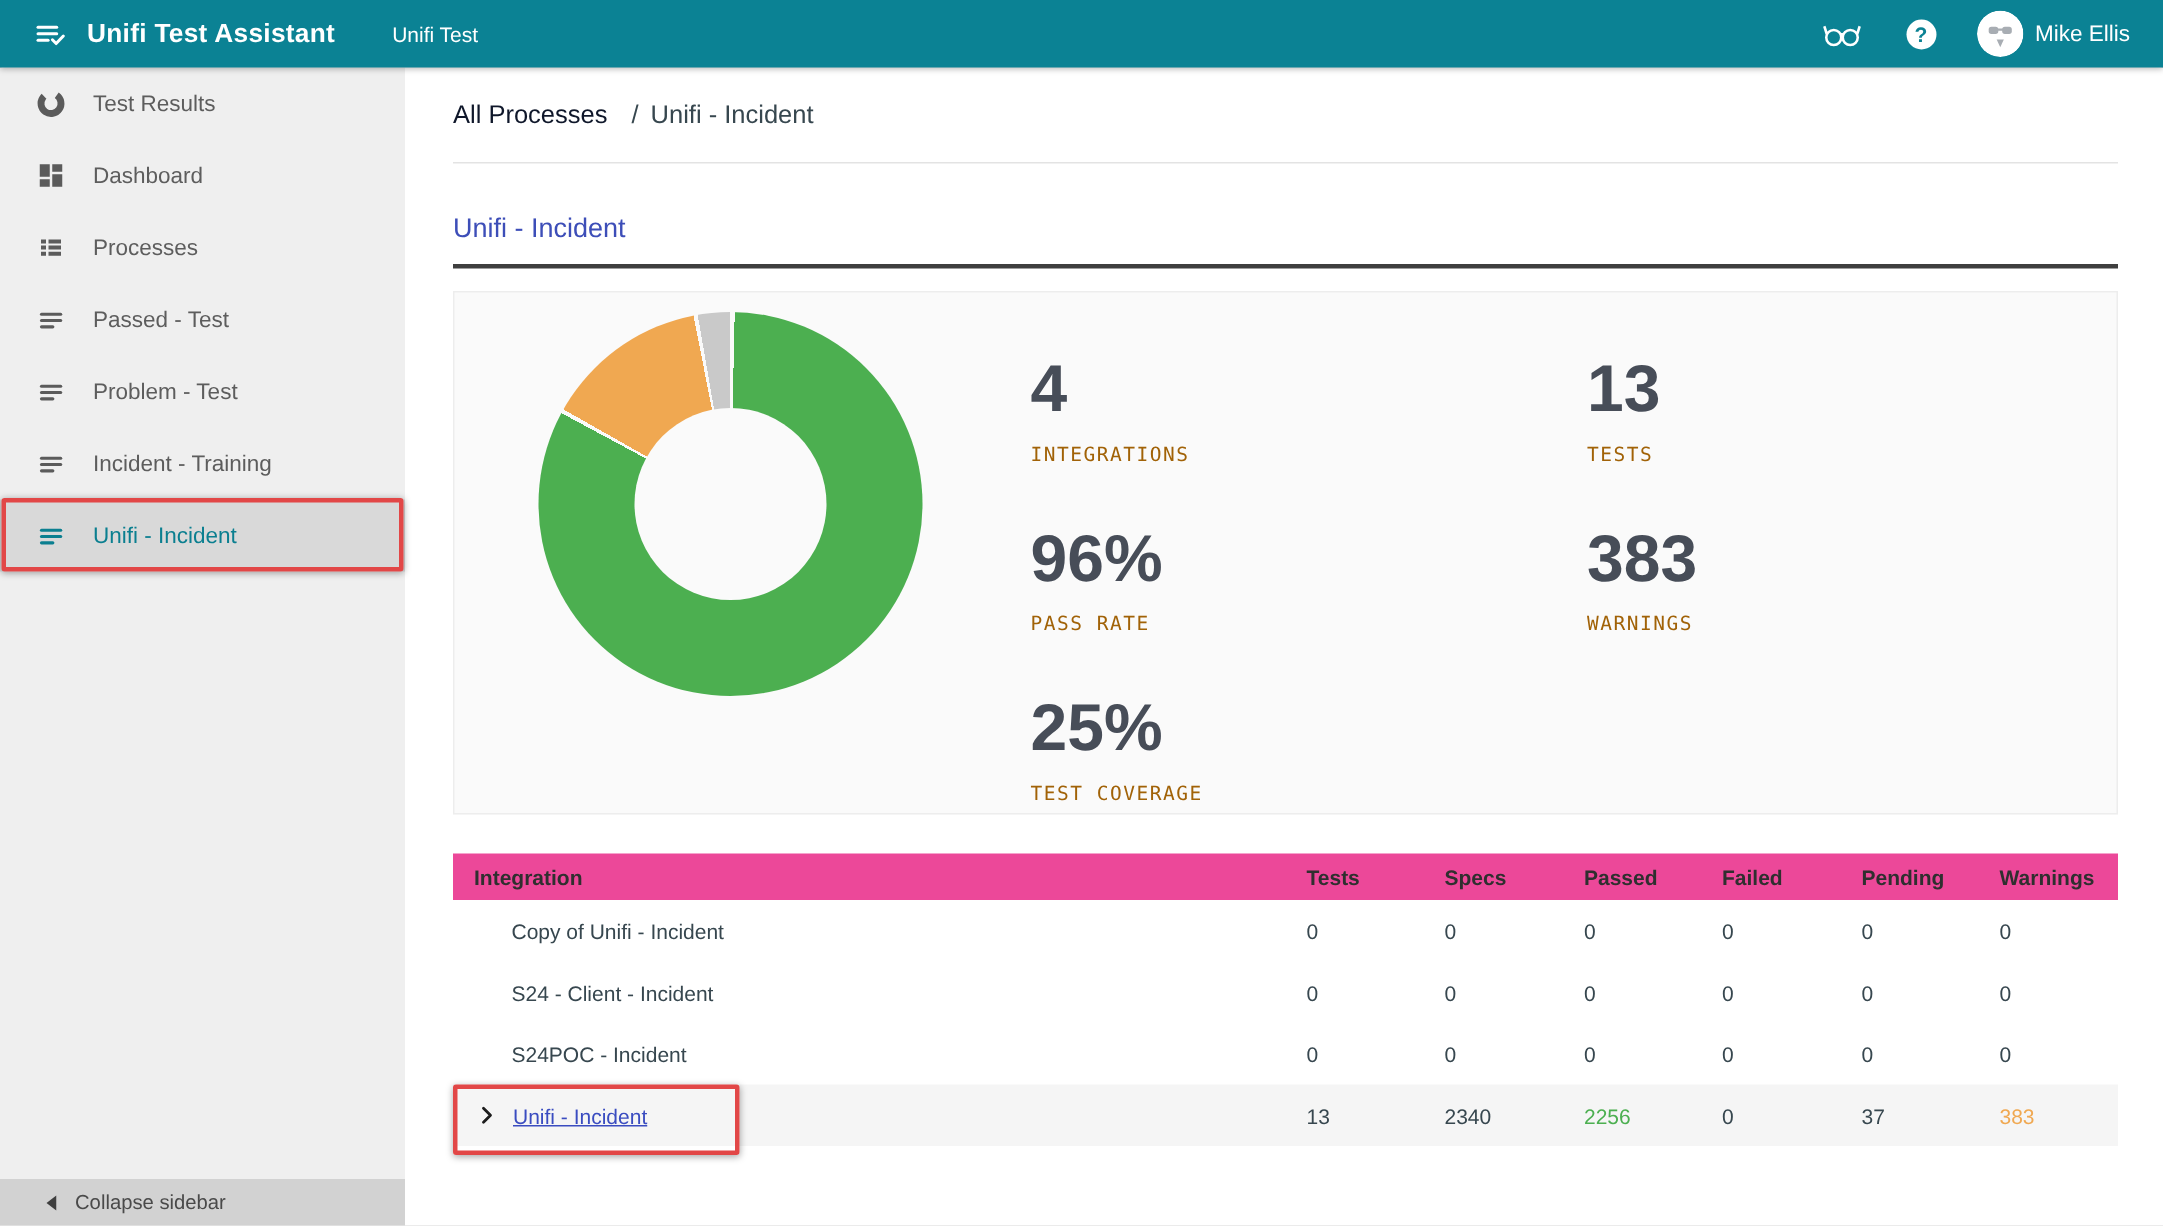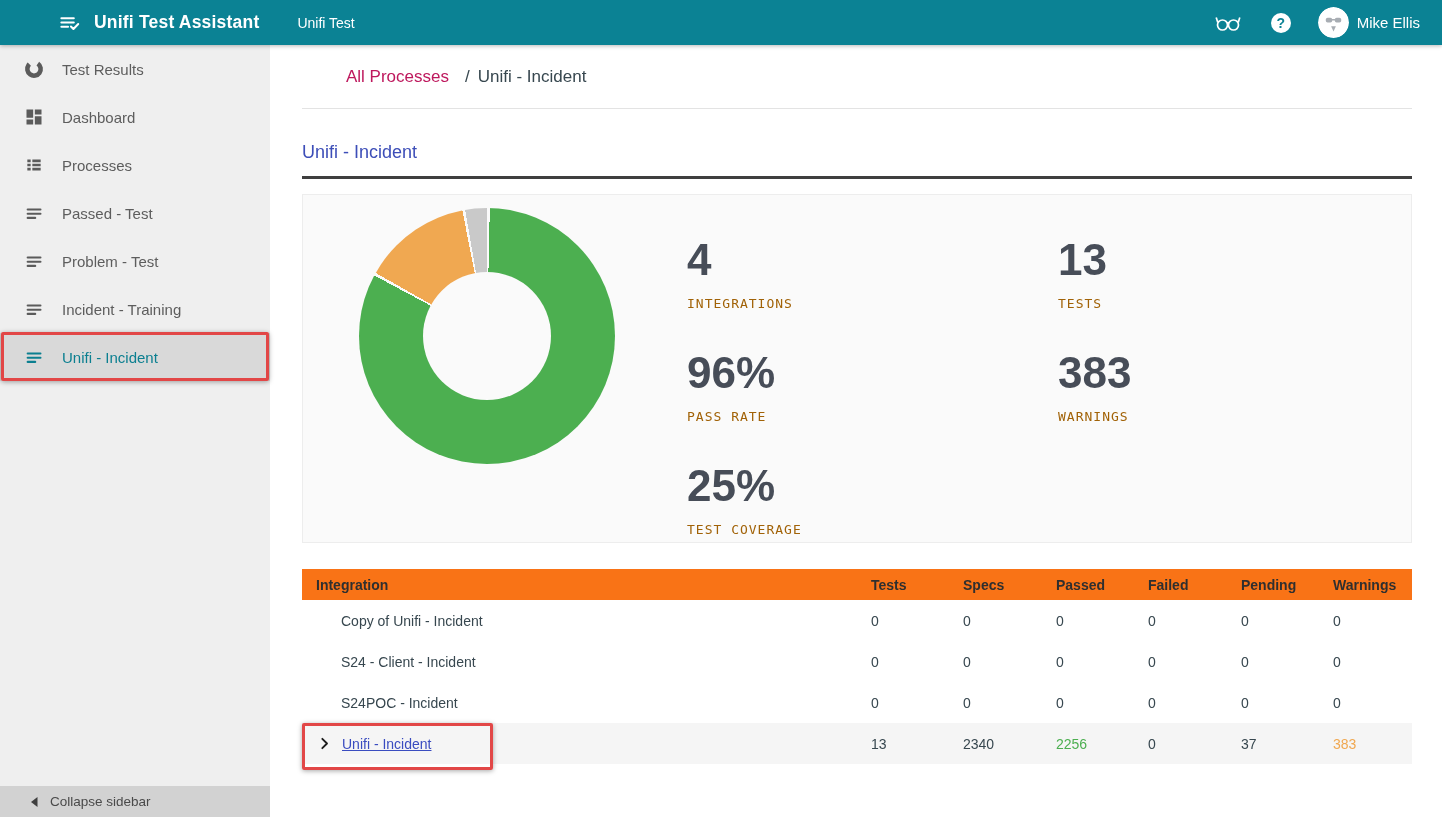--- a/index.html
+++ b/index.html
@@ -6,21 +6,21 @@
   html,body { width:1442px; height:817px; }
   body {
     position:relative; font-family:"Liberation Sans",sans-serif;
     background:#ffffff; overflow:hidden;
     box-shadow: inset 0 0 0 1px #c9c9c9;
   }
   
   .app-header {
     position:absolute; top:0; left:0; right:0; height:45px;
     background:#0b8294; color:#fff; display:flex; align-items:center;
-    z-index:6; box-shadow:0 1px 4px rgba(0,0,0,.28);padding-left:36px;
+    z-index:6; box-shadow:0 1px 4px rgba(0,0,0,.28);
   }
   .menu-btn { margin-left:21px; width:24px; height:24px; display:flex; align-items:center; justify-content:center; cursor:pointer; }
   .app-title { margin-left:13px; font-size:17.5px; font-weight:700; letter-spacing:.2px; }
   .app-subtitle { margin-left:38px; font-size:14px; font-weight:400; }
   .header-right { margin-left:auto; display:flex; align-items:center; margin-right:22px; }
   .glasses-btn { width:28px; height:24px; display:flex; align-items:center; justify-content:center; cursor:pointer; }
   .help-btn {
     margin-left:29px; width:20px; height:20px; border-radius:50%; background:#fff;
     color:#0b8294; font-size:14px; font-weight:700; display:flex; align-items:center; justify-content:center; cursor:pointer;
   }
@@ -35,21 +35,21 @@
   .side-item.selected .icon, .side-item.selected .label { color:#0b7f90; }
   .collapse-bar {
     position:absolute; left:0; top:786px; width:270px; height:31px; background:#d2d2d2;
     display:flex; align-items:center; padding-left:29px; cursor:pointer; z-index:2;
   }
   .collapse-bar .label { margin-left:11px; font-size:13.5px; color:#4a4a4a;text-align:right; }
   
   .main { position:absolute; left:270px; top:45px; right:0; bottom:0; background:#fff; }
   .content { margin-left:32px; width:1110px; }
   .breadcrumb { padding-top:22px; font-size:17px; display:flex; align-items:baseline; }
-  .breadcrumb a { color:#be185d; text-decoration:none; cursor:pointer;margin-left:44px; }
+  .breadcrumb a { color:#0f172a; text-decoration:none; cursor:pointer; }
   .breadcrumb .sep { margin:0 8px 0 16px; color:#37474f; }
   .breadcrumb .current { color:#37474f; }
   .bc-divider { margin-top:21px; border-bottom:1px solid #e3e3e3; }
   .section-title {
     margin-top:33px; font-size:18px; color:#3d4eb8;
     padding-bottom:13px; border-bottom:3px solid #3f3f3f;
   }
   
   .summary-card { margin-top:15px; height:349px; background:#fafafa; border:1px solid #ededed; position:relative; }
   .donut { position:absolute; left:56px; top:13px; width:256px; height:256px; border-radius:50%; }
@@ -59,21 +59,21 @@
   .stats-col.c2 { left:755px; }
   .stat { margin-bottom:40px; }
   .stat-value { font-size:44px; line-height:1; font-weight:700; color:#474d58; }
   .stat-label { margin-top:14px; font-family:"DejaVu Sans Mono",monospace; font-size:13px; letter-spacing:1px; color:#a16207; }
   
   .int-table { margin-top:26px; font-size:14px; }
   .t-row, .t-head {
     display:grid; grid-template-columns:569px 92px 93px 92px 93px 92px auto;
     align-items:center;
   }
-  .t-head { height:31px; background:#f97316; font-weight:700; color:#2f2f2f; font-size:14px; }
+  .t-head { height:31px; background:#ec4899; font-weight:700; color:#2f2f2f; font-size:14px; }
   .t-head .c-name { padding-left:14px; }
   .t-row { height:41px; color:#37474f; background:#fff; }
   .t-row .c-name { padding-left:39px; display:flex; align-items:center; }
   .t-row.highlighted { background:#f5f5f5; }
   .t-row.highlighted .c-name { padding-left:15px; }
   .t-row .chevron { width:16px; height:16px; margin-right:9px; display:flex; align-items:center; cursor:pointer; flex:none; }
   .t-row a.int-link { color:#3a4cc0; text-decoration:underline; cursor:pointer; }
   
   .annot {
     position:absolute; border:3px solid #e24747; border-radius:2px;

